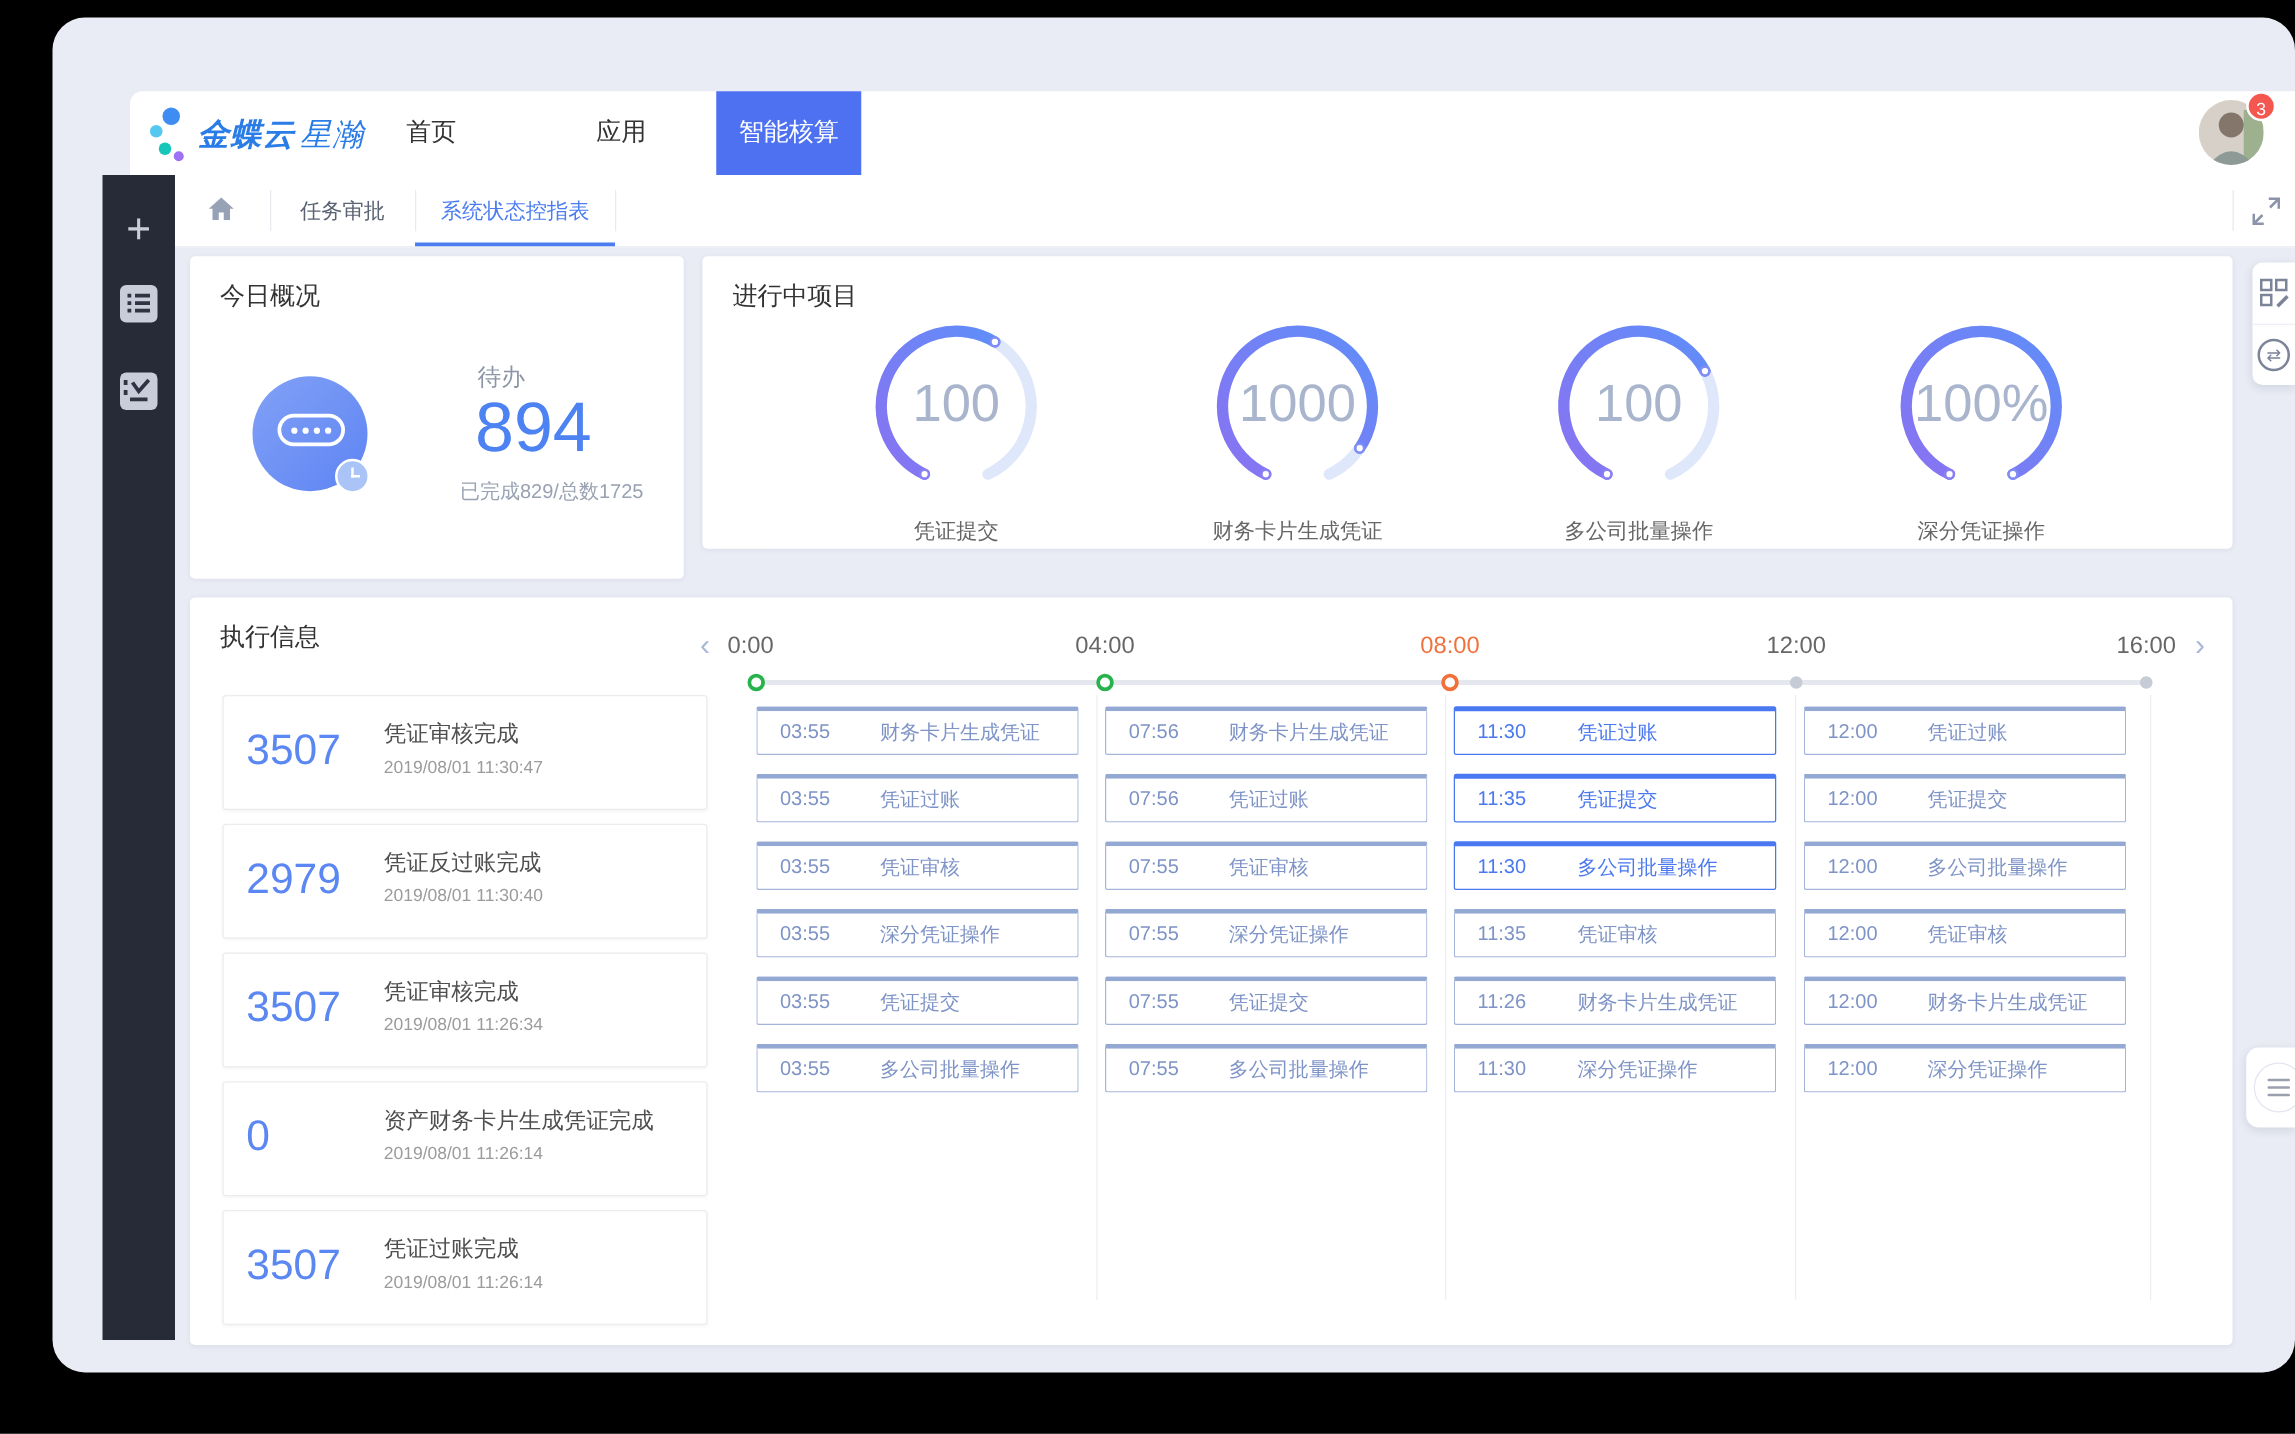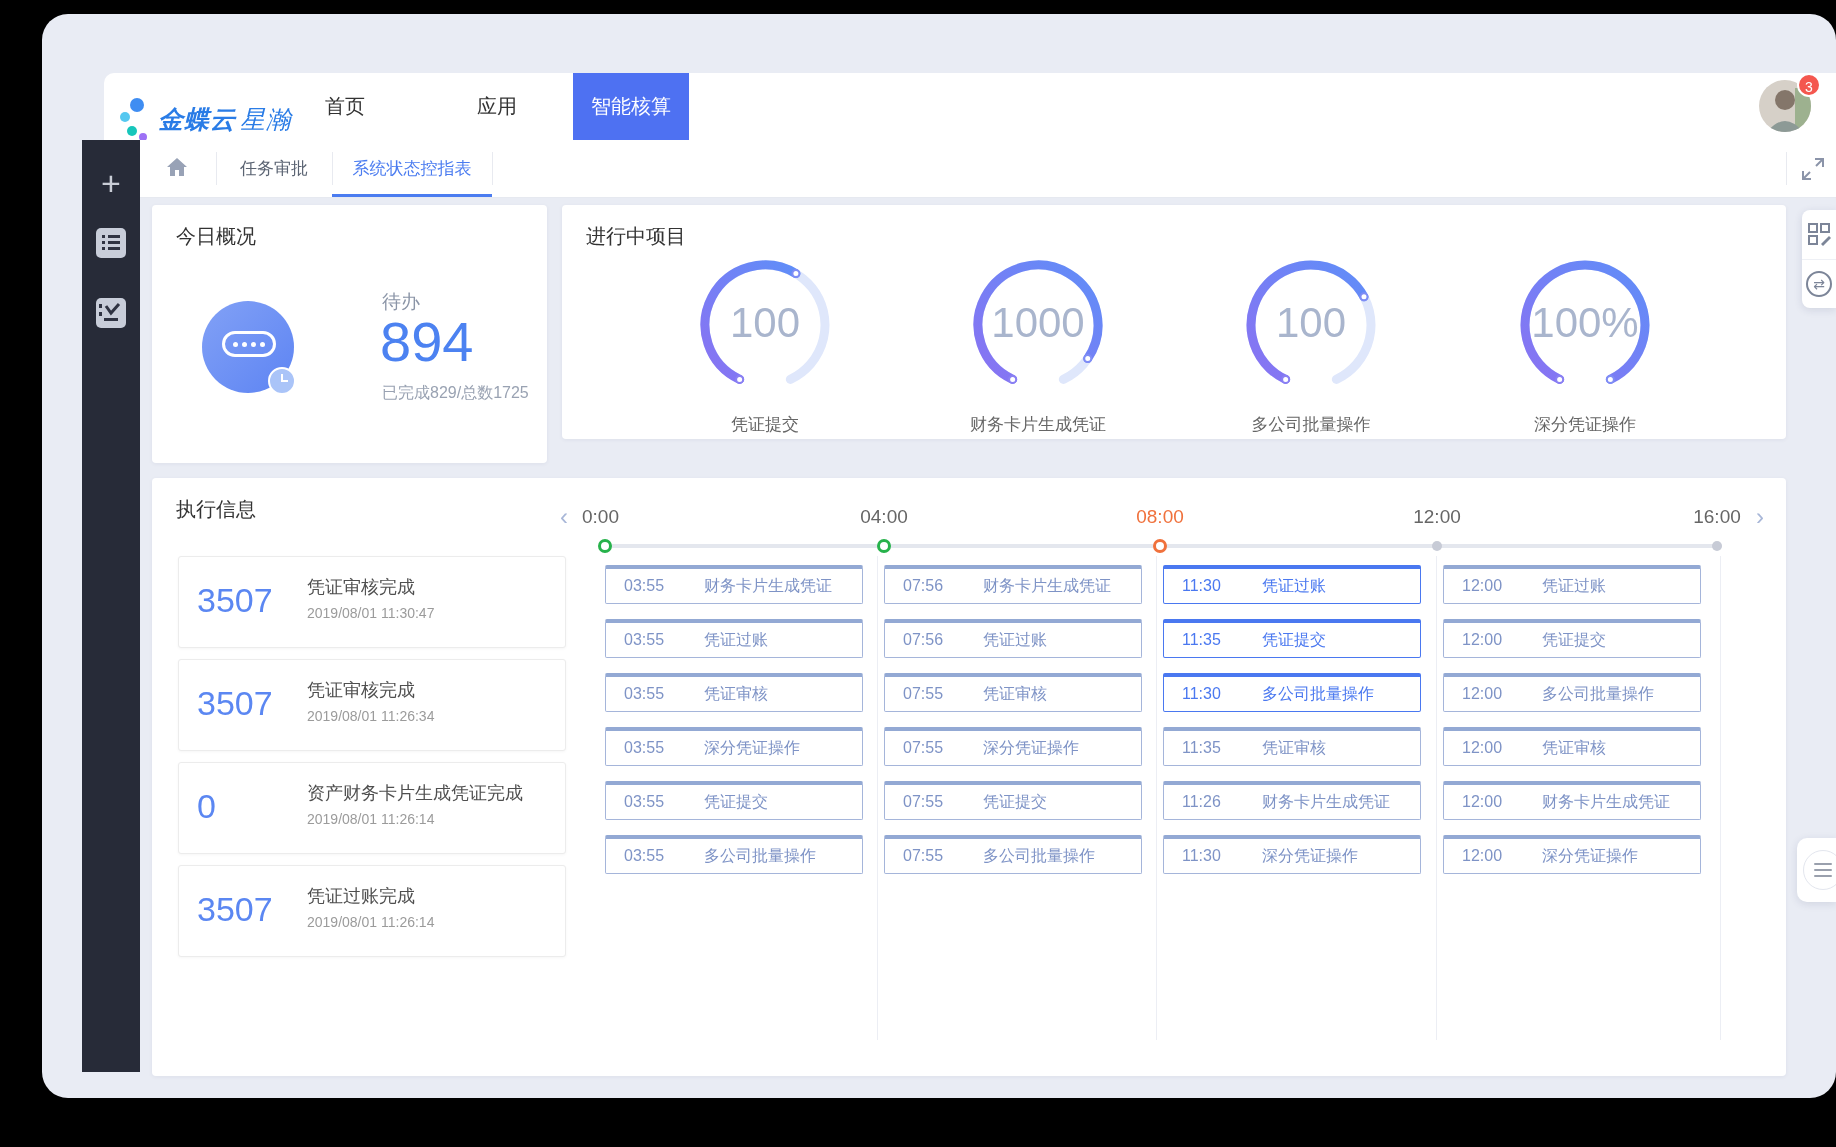--- a/index.html
+++ b/index.html
@@ -3,21 +3,21 @@
 <meta charset="utf-8">
 <style>
   html,body{margin:0;padding:0;}
   body{width:1836px;height:1147px;background:#000;position:relative;overflow:hidden;
        font-family:"Liberation Sans","DejaVu Sans",sans-serif;}
   .window{position:absolute;left:42px;top:14px;width:1794px;height:1084px;
           background:#e9ecf4;border-radius:26px;overflow:hidden;}
   
   .topbar{position:absolute;left:62px;top:59px;right:0;height:67px;background:#fff;
           border-radius:10px 0 0 0;}
-  .logo{position:absolute;left:16px;top:20px;height:52px;display:flex;align-items:center;text-align:center;}
+  .logo{position:absolute;left:16px;top:8px;height:52px;display:flex;align-items:center;text-align:center;}
   .logo-text{font-style:italic;font-size:25px;color:#2a7ce6;margin-left:8px;letter-spacing:1px;}
   .logo-bold{font-weight:700;}
   .logo-light{font-weight:400;margin-left:4px;}
   .nav-item{position:absolute;top:0;height:67px;line-height:67px;font-size:20px;color:#333;
             text-align:center;width:120px;cursor:pointer;}
   .nav-item.active{background:#4e71f2;color:#fff;}
   .avatar{position:absolute;left:1655px;top:7px;width:52px;height:52px;border-radius:50%;
           overflow:hidden;}
   .badge{position:absolute;left:1693px;top:0px;width:24px;height:24px;border-radius:50%;
          background:#f4574f;border:2px solid #fff;color:#fff;font-size:14px;line-height:24px;
@@ -49,21 +49,21 @@
                background:linear-gradient(135deg,#82a1f6,#5d84f3);}
   .todo-pill{position:absolute;left:20px;top:30px;width:48px;height:20px;border:3px solid #fff;
              border-radius:13px;display:flex;align-items:center;justify-content:center;gap:4px;}
   .todo-pill i{width:5px;height:5px;border-radius:50%;background:#fff;}
   .todo-clock{position:absolute;left:66px;top:66px;width:28px;height:28px;border-radius:50%;
               background:#aac4f8;border:2px solid #fff;box-sizing:border-box;}
   .todo-clock:before{content:"";position:absolute;left:11px;top:5px;width:2px;height:8px;background:#fff;}
   .todo-clock:after{content:"";position:absolute;left:11px;top:11px;width:7px;height:2px;background:#fff;}
   .todo-label{position:absolute;left:230px;top:84px;font-size:19px;color:#8b95a7;}
   .todo-count{position:absolute;left:228px;top:104px;font-size:56px;color:#4c82f1;}
-  .todo-summary{position:absolute;left:230px;top:178px;font-size:16px;color:#99a2b2;}
+  .todo-summary{position:absolute;left:216px;top:178px;font-size:16px;color:#99a2b2;}
   
   .gauge{position:absolute;top:50px;width:140px;height:140px;}
   .gauge-val{position:absolute;top:94px;width:160px;text-align:center;font-size:42px;color:#a9b5cd;}
   .gauge-label{position:absolute;top:208px;width:220px;text-align:center;font-size:17px;color:#666;}
   
   .chev{position:absolute;top:26px;font-size:24px;color:#a8b7d8;cursor:pointer;line-height:26px;}
   .tick{position:absolute;top:28px;font-size:19px;color:#666;width:120px;text-align:center;}
   .tick.active{color:#f0713c;}
   .track{position:absolute;left:453px;top:66px;width:1117px;height:4px;background:#e4e7ee;border-radius:2px;}
   .mk{position:absolute;border-radius:50%;box-sizing:border-box;cursor:pointer;}
@@ -274,20 +274,25 @@
     <div class="mk mk-gray" style="left:1280px;top:63px"></div>
     <div class="mk mk-gray" style="left:1560px;top:63px"></div>
 
     <div class="sum-list">
       <div class="sum-card">
         <span class="sum-count">3507</span>
         <span class="sum-title">凭证审核完成</span>
         <span class="sum-time">2019/08/01  11:30:47</span>
       </div>
       <div class="sum-card">
+        <span class="sum-count">2979</span>
+        <span class="sum-title">凭证反过账完成</span>
+        <span class="sum-time">2019/08/01  11:30:40</span>
+      </div>
+      <div class="sum-card">
         <span class="sum-count">3507</span>
         <span class="sum-title">凭证审核完成</span>
         <span class="sum-time">2019/08/01  11:26:34</span>
       </div>
       <div class="sum-card">
         <span class="sum-count">0</span>
         <span class="sum-title">资产财务卡片生成凭证完成</span>
         <span class="sum-time">2019/08/01  11:26:14</span>
       </div>
       <div class="sum-card">

